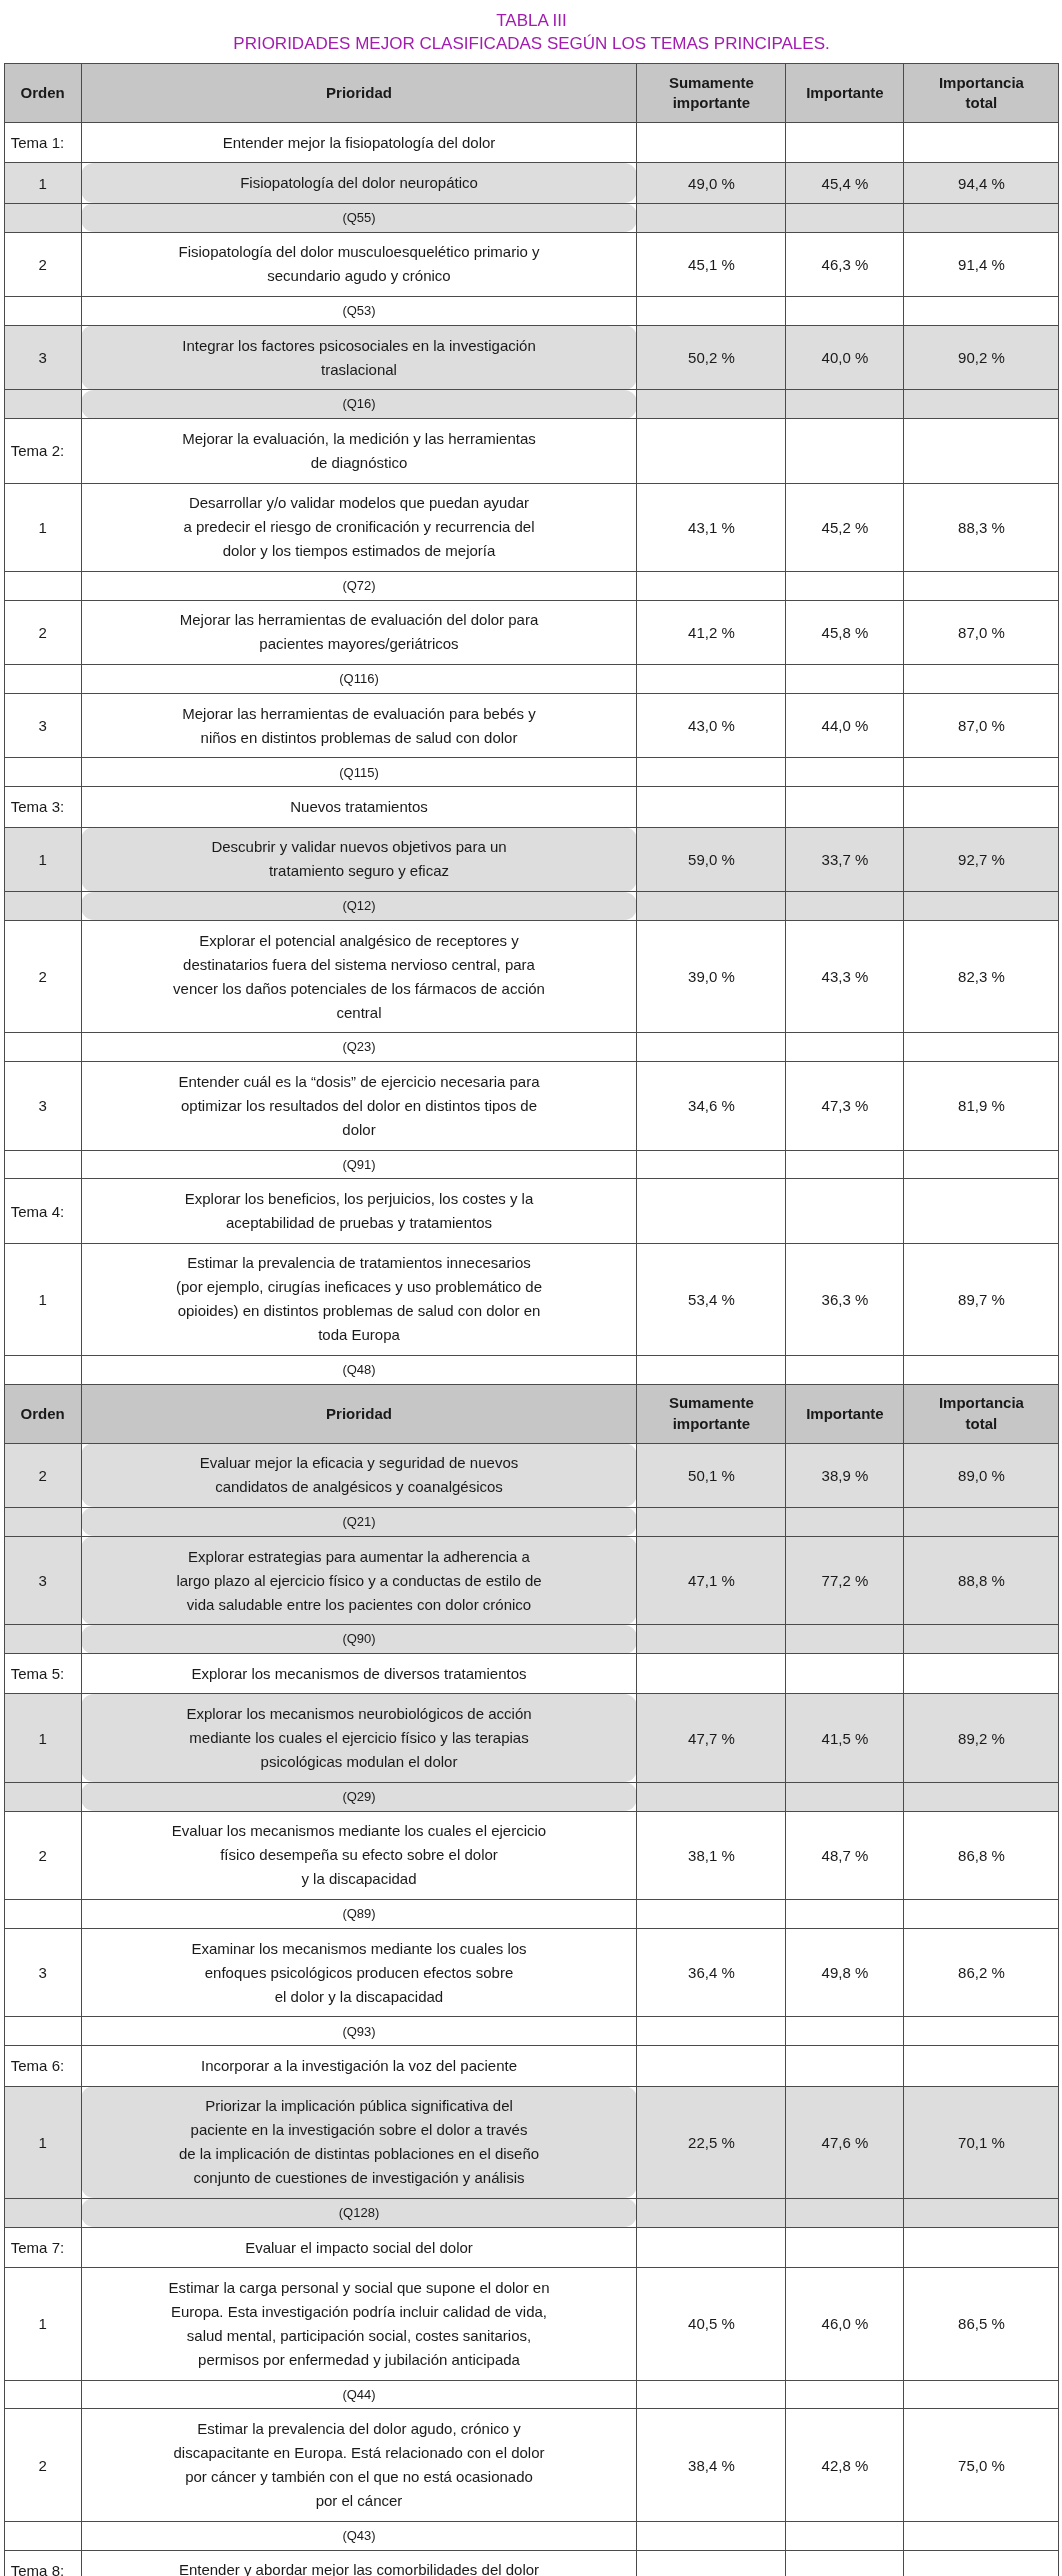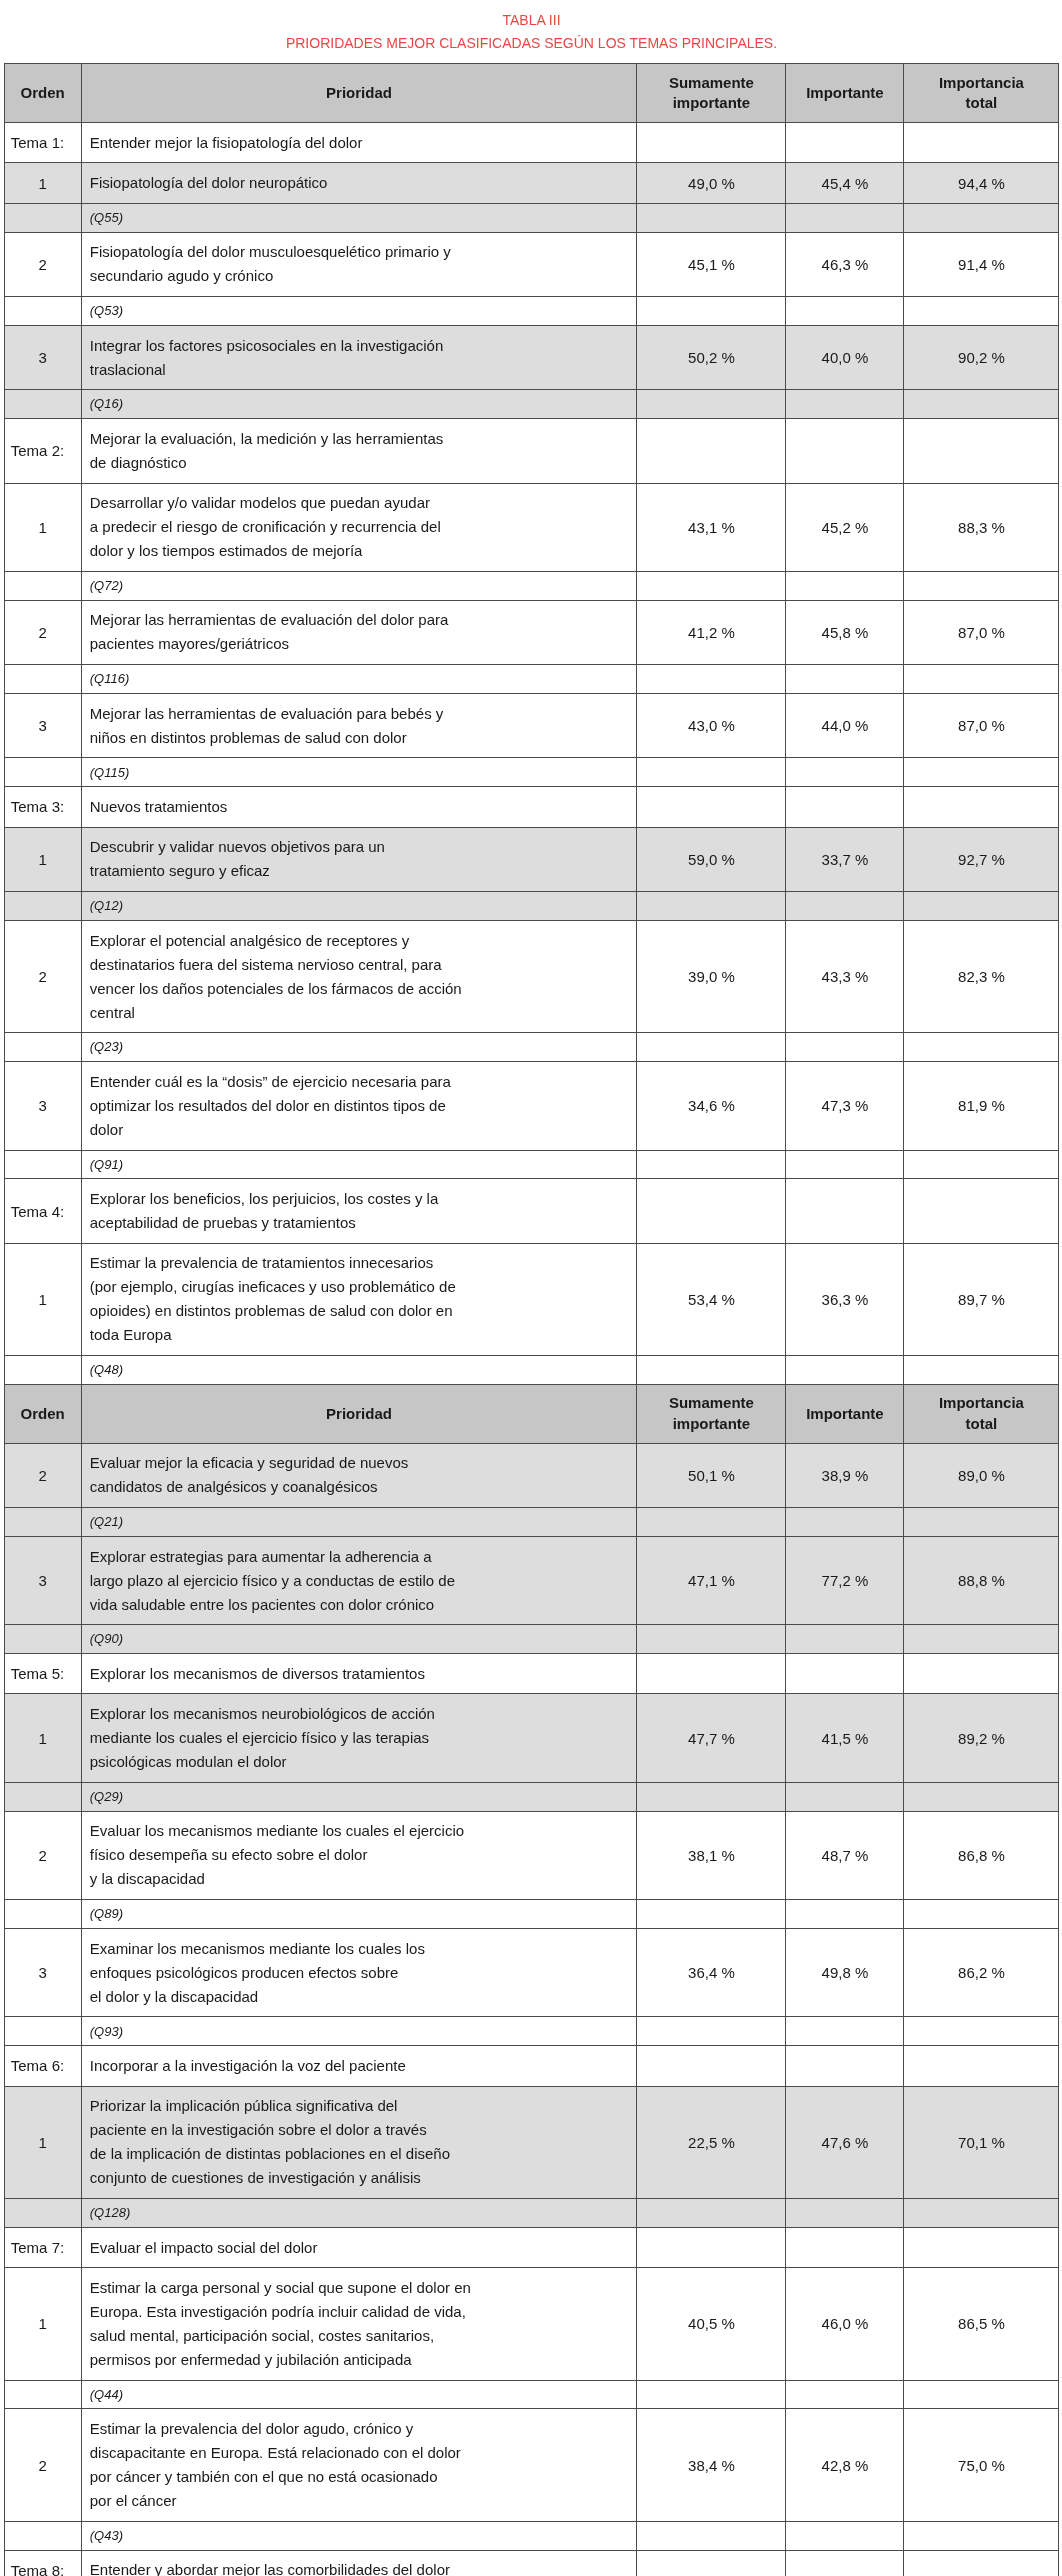--- a/index.html
+++ b/index.html
@@ -11,21 +11,21 @@
   }
   *{box-sizing:border-box;margin:0;padding:0;}
   html,body{background:var(--page-bg);}
   body{
     width:1063px;
     font-family:"Liberation Sans", sans-serif;
     color:var(--text);
   }
   .page{padding:6.2px 3.6px 13.4px;}
   .title-block{text-align:center;margin:3.1px 0 8.2px;}
-  .title-line{font-size:14px;line-height:23px;color:#ef4444;}
+  .title-line{font-size:17px;line-height:23px;color:#a21caf;}
   table{
     width:100%;
     border-collapse:collapse;
     table-layout:fixed;
     border:1px solid var(--border);
   }
   th,td{border:1px solid var(--border);vertical-align:middle;}
   tr.colhead th{
     background:var(--header-bg);
     font-weight:bold;
@@ -39,30 +39,31 @@
     text-align:center;
     font-size:15px;
     padding:5.2px 4.1px;
   }
   tr.theme td.orden{text-align:left;padding-left:6.2px;white-space:nowrap;}
   td.prio{
     font-size:15px;
     line-height:24px;
     padding:7.7px 8.2px;
     white-space:pre-line;
-    text-align:left;
+    text-align:center;
+    border-radius:13px;
   }
   td.val{
     text-align:center;
     font-size:15px;
     white-space:nowrap;
     padding:5.2px 2.1px;
   }
   tr.qcode td{font-size:13px;}
-  tr.qcode td.prio{line-height:15.5px;padding:6.2px 8.2px;white-space:nowrap;font-style:italic;}
+  tr.qcode td.prio{line-height:15.5px;padding:6.2px 8.2px;white-space:nowrap;}
   tr.shaded td{background:var(--row-shaded-bg);}
   tr.polar td.val{font-weight:normal;}
 </style>
 </head>
 <body>
 
 <div class="page">
 
   <div class="title-block">
     <div class="title-line">TABLA III</div>

